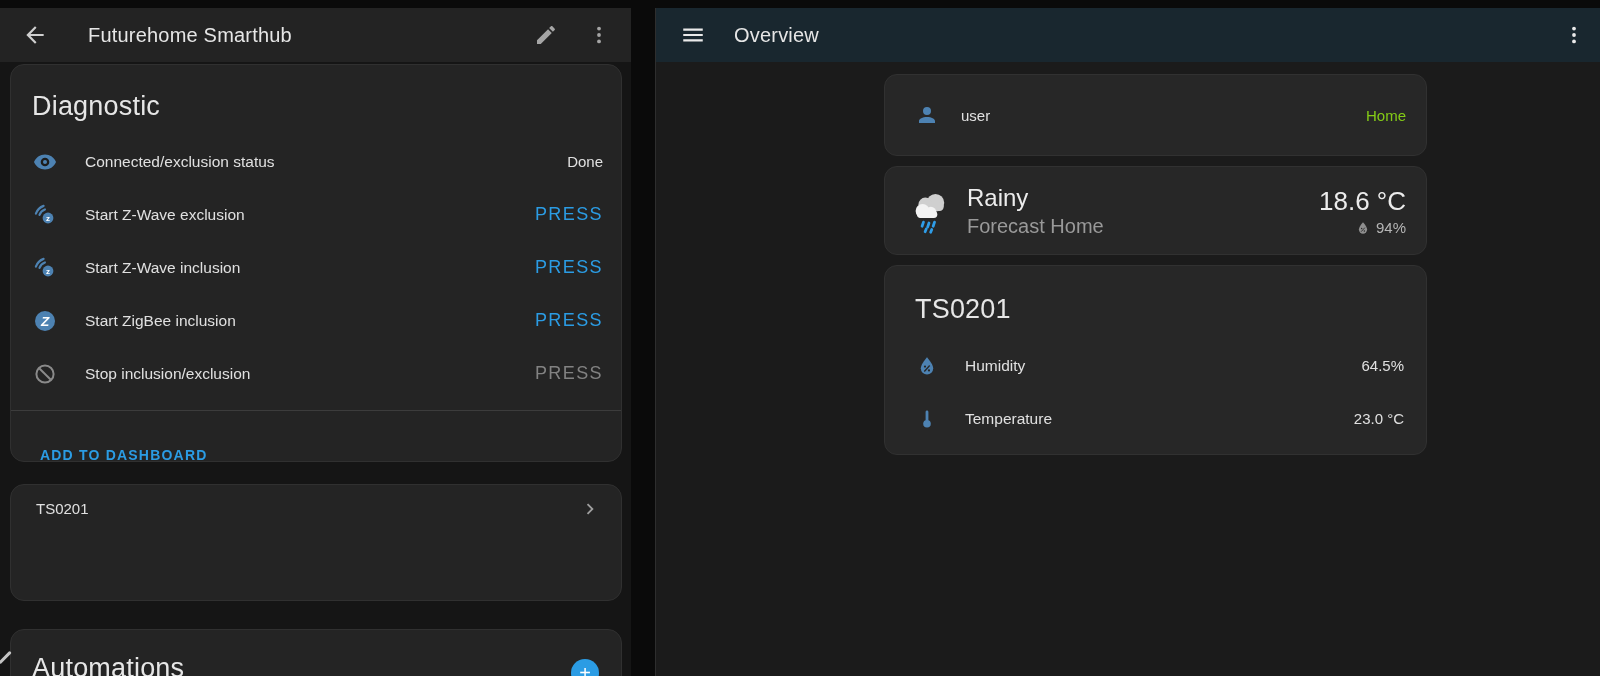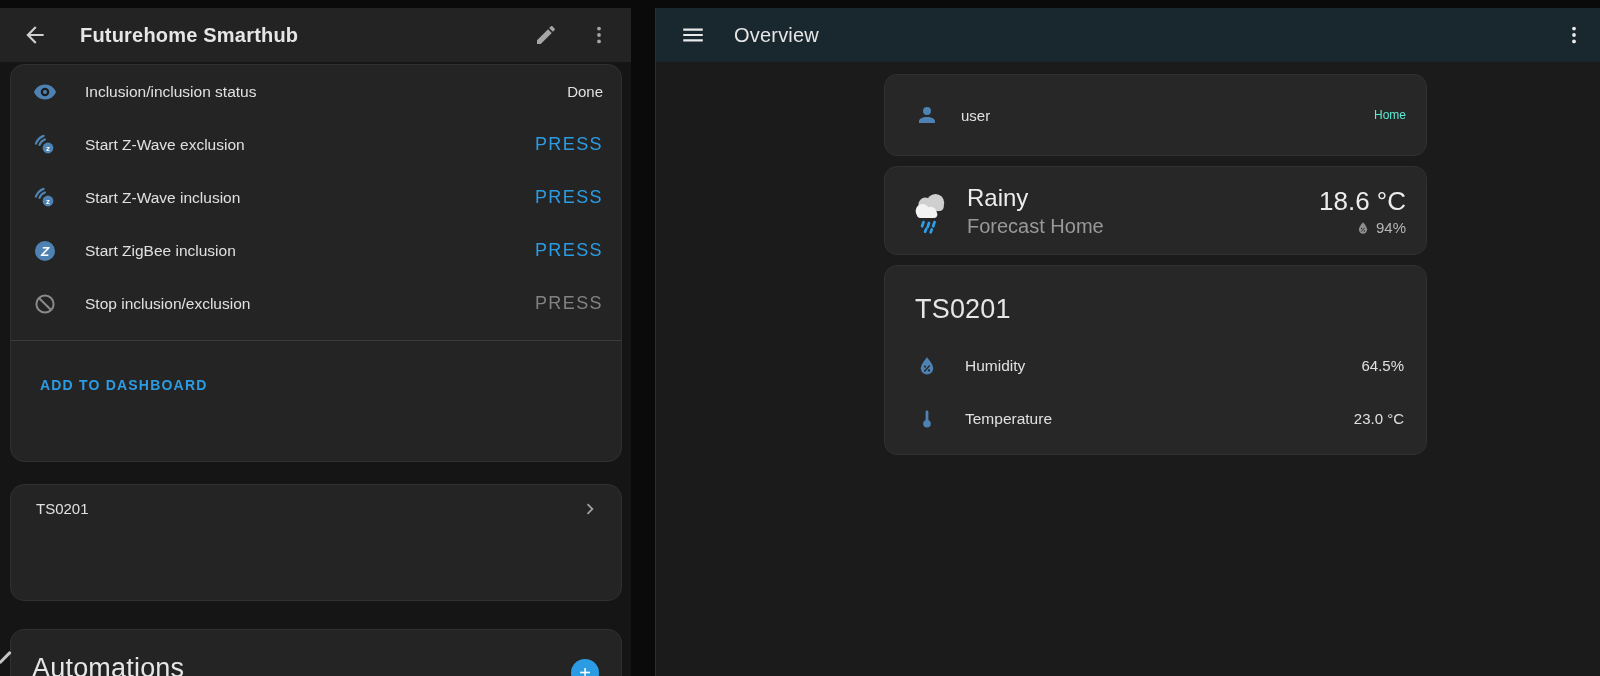--- a/index.html
+++ b/index.html
@@ -13,21 +13,21 @@
   }
   .window { position:absolute; top:8px; height:668px; overflow:hidden; }
   .left-window { left:0; width:631px; background:#151515; }
   .right-window { left:655px; width:955px; background:#1b1b1b; border-left:1px solid #2e2e2e; }
 
   
   .app-header { height:54px; display:flex; align-items:center; }
   .lw-header { background:#232323; padding:0 20px 0 22px; }
   .rw-header { background:#19272f; padding:0 24px; }
   .hdr-title { font-size:20px; color:#e6e6e6; letter-spacing:.2px; white-space:nowrap; }
-  .lw-header .hdr-title { margin-left:32px;font-weight:bold; }
+  .lw-header .hdr-title { margin-left:40px; }
   .rw-header .hdr-title { margin-left:28px; }
   .spacer { flex:1; }
   .icon-btn { display:flex; align-items:center; justify-content:center; flex:none; cursor:pointer; }
 
   
   .lw-content { padding:2px 9px 0 10px; }
   .card { background:#242424; border:1px solid #303030; border-radius:14px; overflow:hidden; position:relative; }
   .card-title { font-size:27px; font-weight:400; color:#e6e6e6; letter-spacing:.2px; line-height:32px; }
   .diag-card { height:398px; }
   .diag-title-wrap { padding:25px 20px 13px 21px; }
@@ -51,21 +51,21 @@
   .fab-add { position:absolute; top:29px; right:22px; width:28px; height:28px; border-radius:50%;
              background:#2b9ce4; color:#fff; display:flex; align-items:center; justify-content:center;
              font-size:20px; font-weight:400; line-height:1; cursor:pointer; }
 
   
   .rw-content { padding-top:12px;padding-left:44px; }
   .rcards { width:543px; margin-left:184px; }
   .rcard { background:#272727; border:1px solid #313131; border-radius:13px; overflow:hidden; }
   .user-card { height:82px; display:flex; align-items:center; padding:0 20px 0 30px; }
   .user-name { margin-left:22px; font-size:15px; color:#e0e0e0; }
-  .user-area { font-size:12px; color:#5eead4; }
+  .user-area { font-size:15px; color:#84cc16; }
 
   .weather-card { margin-top:10px; height:89px; display:flex; align-items:center; padding:0 20px; }
   .weather-text { margin-left:14px; }
   .weather-cond { font-size:24px; color:#ececec; line-height:28px; }
   .weather-sub { font-size:20px; color:#999999; margin-top:3px; }
   .weather-right { text-align:right; }
   .weather-temp { font-size:26px; color:#ececec; line-height:30px; }
   .weather-hum { display:flex; align-items:flex-end; justify-content:flex-end; gap:5px; margin-top:3px; }
   .weather-hum-val { font-size:15px; color:#b5b5b5; }
 
@@ -102,28 +102,31 @@
         <circle cx="12" cy="5.6" r="1.9" fill="#a5a5a5"></circle>
           <circle cx="12" cy="12" r="1.9" fill="#a5a5a5"></circle>
           <circle cx="12" cy="18.4" r="1.9" fill="#a5a5a5"></circle>
       </svg>
     </div>
   </div>
 
   <div class="lw-content">
 
     <div class="card diag-card">
+      <div class="diag-title-wrap">
+        <div class="card-title">Diagnostic</div>
+      </div>
 
       <div class="diag-row">
         <svg class="row-icon" viewBox="0 0 24 24">
           <path d="M12 4.5C7 4.5 2.7 7.6 1 12c1.7 4.4 6 7.5 11 7.5s9.3-3.1 11-7.5c-1.7-4.4-6-7.5-11-7.5z" fill="#4d82b2"></path>
           <circle cx="12" cy="12" r="4.3" fill="#1d1d1d"></circle>
           <circle cx="12" cy="12" r="2" fill="#4d82b2"></circle>
         </svg>
-        <div class="row-label">Inclusion/inclusion status</div>
+        <div class="row-label">Connected/exclusion status</div>
         <div class="row-value">Done</div>
       </div>
 
       <div class="diag-row">
         <svg class="row-icon" viewBox="0 0 24 24">
           <path d="M6.5 11.9A9 9 0 0 1 11.9 6.5" fill="none" stroke="#4d82b2" stroke-width="2.2" stroke-linecap="round"></path>
           <path d="M2.9 10.6A13 13 0 0 1 10.6 2.9" fill="none" stroke="#4d82b2" stroke-width="2.2" stroke-linecap="round"></path>
           <circle cx="15" cy="15" r="5.4" fill="#4d82b2"></circle>
           <text x="15" y="17.7" font-size="8" font-weight="700" text-anchor="middle" fill="#ffffff">z</text>
         </svg>

